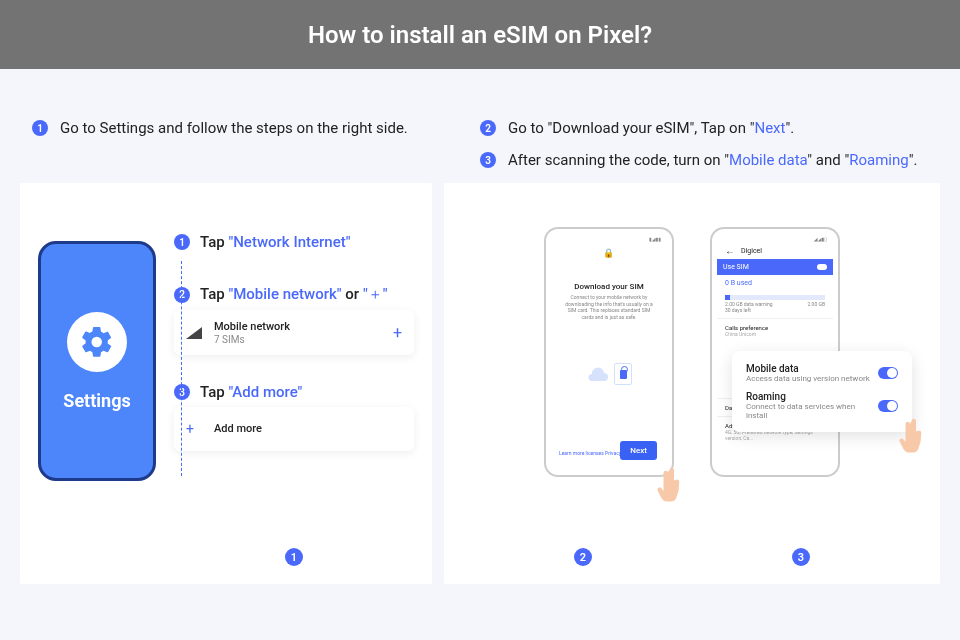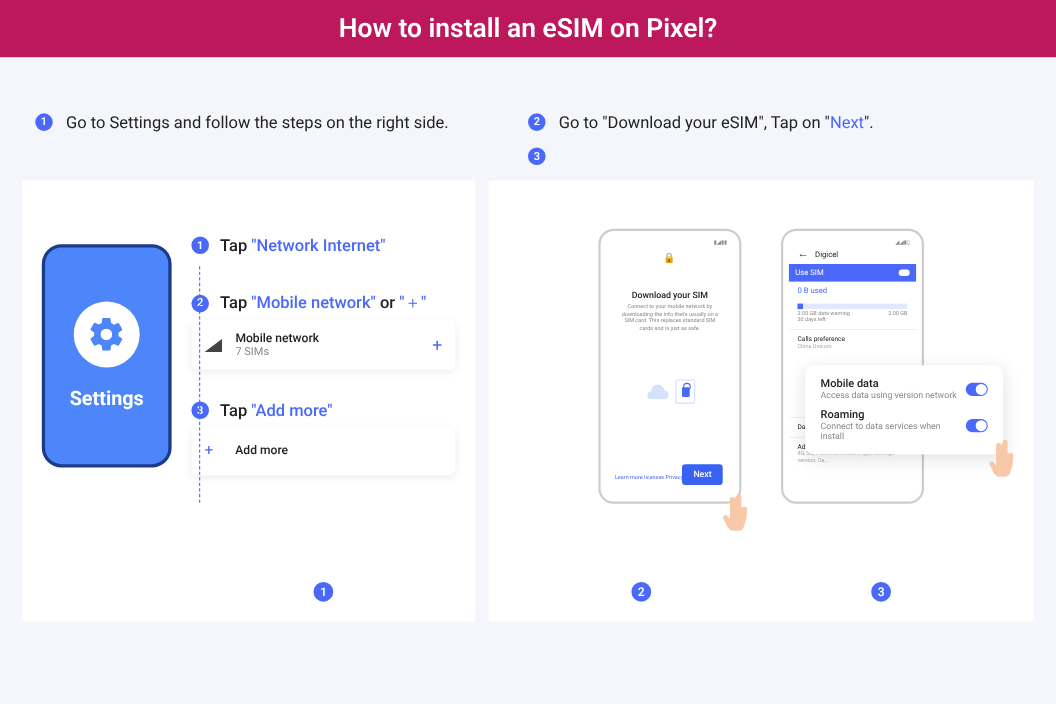--- a/index.html
+++ b/index.html
@@ -4,22 +4,22 @@
 <style>
   * { box-sizing: border-box; margin: 0; padding: 0; }
   body {
     width: 960px;
     height: 640px;
     font-family: -apple-system, BlinkMacSystemFont, 'Segoe UI', Roboto, sans-serif;
     background: #f5f6fc;
     overflow: hidden;
   }
   .header {
-    background: #be185d;
-    height: 52px;
+    background: #737373;
+    height: 69px;
     display: flex;
     align-items: center;
     justify-content: center;
   }
   .header-title {
     color: #fff;
     font-size: 24px;
     font-weight: 600;
   }
   .instructions {
@@ -62,21 +62,21 @@
   .panels { display: flex; gap: 12px; padding: 0 20px; }
   .panel {
     background: #fff;
     border-radius: 2px;
   }
   .panel-left { flex: 0 0 412px; height: 401px; padding: 50px 18px 18px 18px; display: flex; gap: 18px; }
   .panel-right { flex: 1; height: 401px; padding: 44px 30px 18px 30px; display: flex; flex-direction: column; }
 
   
   .phone-frame {
-    width: 118px; height: 203px;
+    width: 118px; height: 240px;
     border: 3px solid #1e3a8a;
     border-radius: 18px;
     background: #4d86fb;
     display: flex;
     flex-direction: column;
     align-items: center;
     justify-content: center;
     gap: 18px;
     flex-shrink: 0;
     margin-top: 8px;
@@ -223,20 +223,23 @@
   </div>
   <div class="right-instr">
     <div class="instr-item">
       <span class="num-badge">2</span>
       <span class="instr-text">
         <span>Go to "Download your eSIM", Tap on "</span><span class="hl">Next</span><span>".</span>
       </span>
     </div>
     <div class="instr-item">
       <span class="num-badge">3</span>
+      <span class="instr-text">
+        <span>After scanning the code, turn on "</span><span class="hl">Mobile data</span><span>" and "</span><span class="hl">Roaming</span><span>".</span>
+      </span>
     </div>
   </div>
 </div>
 
 <div class="panels">
 
   <div class="panel panel-left">
     <div class="phone-frame">
       <div class="gear-circle">
         <svg viewBox="0 0 24 24" width="36" height="36" fill="#4d86fb">

